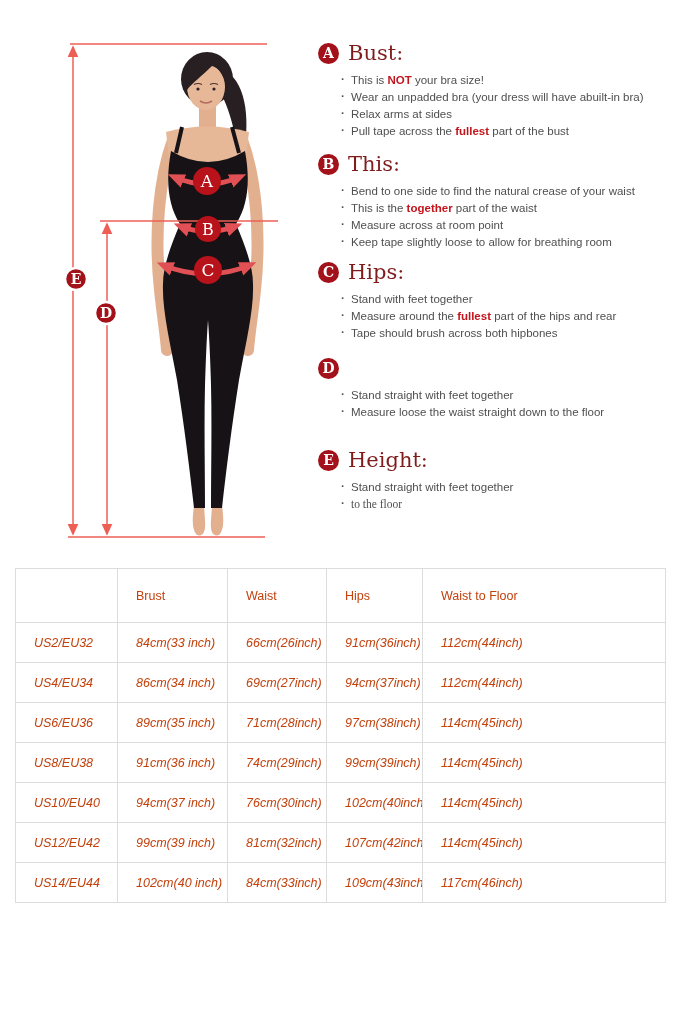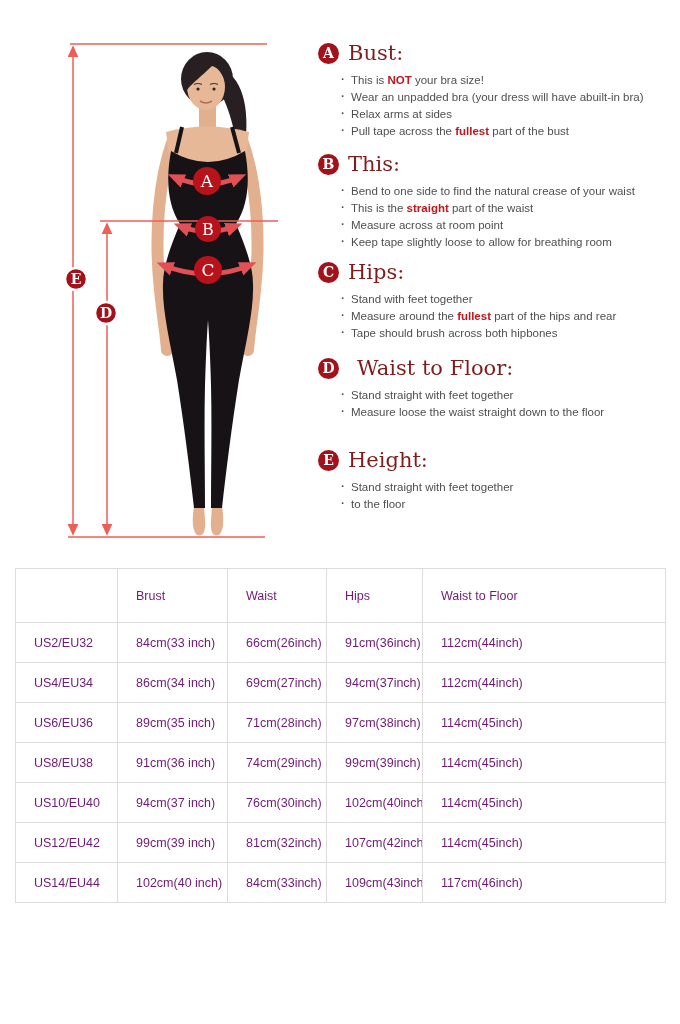--- a/index.html
+++ b/index.html
@@ -19,30 +19,30 @@
          display:flex;align-items:center;justify-content:center;flex:0 0 21px;}
   .sec-title{margin-left:9px;font-family:"DejaVu Serif","Liberation Serif",serif;
              font-size:21px;color:#7f1d1d;white-space:nowrap;}
   .s3 .sec-title{margin-left:18px;}
   .section ul{list-style:none;margin:9px 0 0 0;padding:0 0 0 23px;}
   .section li{position:relative;padding-left:10px;font-size:11.5px;color:#4f4f4f;
               line-height:13px;}
   .section li + li{margin-top:4px;}
   .section li .dot{position:absolute;left:0;top:-1px;color:#4f4f4f;font-weight:bold;}
   .em{color:#c3161c;font-weight:bold;}
-  .l2{display:block;}
+  .l2{display:block;font-family:Liberation Serif, serif;}
 
   
   table.size-table{position:absolute;left:15px;top:568px;width:650px;
                    border-collapse:collapse;table-layout:fixed;}
-  .size-table th,.size-table td{border:1px solid #dcdcdc;font-size:12.5px;color:#701a75;
+  .size-table th,.size-table td{border:1px solid #dcdcdc;font-size:12.5px;color:#c2410c;
                    font-weight:normal;text-align:left;padding:0 2px 0 18px;
                    vertical-align:middle;overflow:hidden;white-space:nowrap;}
   .size-table thead tr{height:54px;}
-  .size-table tbody tr{height:40px;}
+  .size-table tbody tr{height:40px;font-style:italic;}
 </style>
 </head>
 <body>
 
 <div class="page">
 
   <div class="figure-area">
     <svg width="320" height="560" viewBox="0 0 320 560">
       <defs>
         <marker id="mthin" viewBox="0 0 10 10" refX="8.5" refY="5" markerWidth="8" markerHeight="8" orient="auto-start-reverse">
@@ -132,40 +132,39 @@
           <li><span class="dot">·</span><span>Pull tape across the </span><span class="em">fullest</span><span> part of the bust</span></li>
         </ul>
       </div>
       <div class="section s1">
         <div class="sec-head">
           <span class="badge">B</span>
           <span class="sec-title">This:</span>
         </div>
         <ul>
           <li><span class="dot">·</span><span>Bend to one side to find the natural crease of your waist</span></li>
-          <li><span class="dot">·</span><span>This is the </span><span class="em">straight</span><span> part of the waist</span></li>
+          <li><span class="dot">·</span><span>This is the </span><span class="em">together</span><span> part of the waist</span></li>
           <li><span class="dot">·</span><span>Measure across at room point</span></li>
           <li><span class="dot">·</span><span>Keep tape slightly loose to allow for breathing room</span></li>
         </ul>
       </div>
       <div class="section s2">
         <div class="sec-head">
           <span class="badge">C</span>
           <span class="sec-title">Hips:</span>
         </div>
         <ul>
           <li><span class="dot">·</span><span>Stand with feet together</span></li>
           <li><span class="dot">·</span><span>Measure around the </span><span class="em">fullest</span><span> part of the hips and rear</span></li>
           <li><span class="dot">·</span><span>Tape should brush across both hipbones</span></li>
         </ul>
       </div>
       <div class="section s3">
         <div class="sec-head">
           <span class="badge">D</span>
-          <span class="sec-title">Waist to Floor:</span>
         </div>
         <ul>
           <li><span class="dot">·</span><span>Stand straight with feet together</span></li>
           <li><span class="dot">·</span><span>Measure loose the waist   straight down to the floor</span></li>
         </ul>
       </div>
       <div class="section s4">
         <div class="sec-head">
           <span class="badge">E</span>
           <span class="sec-title">Height:</span>

